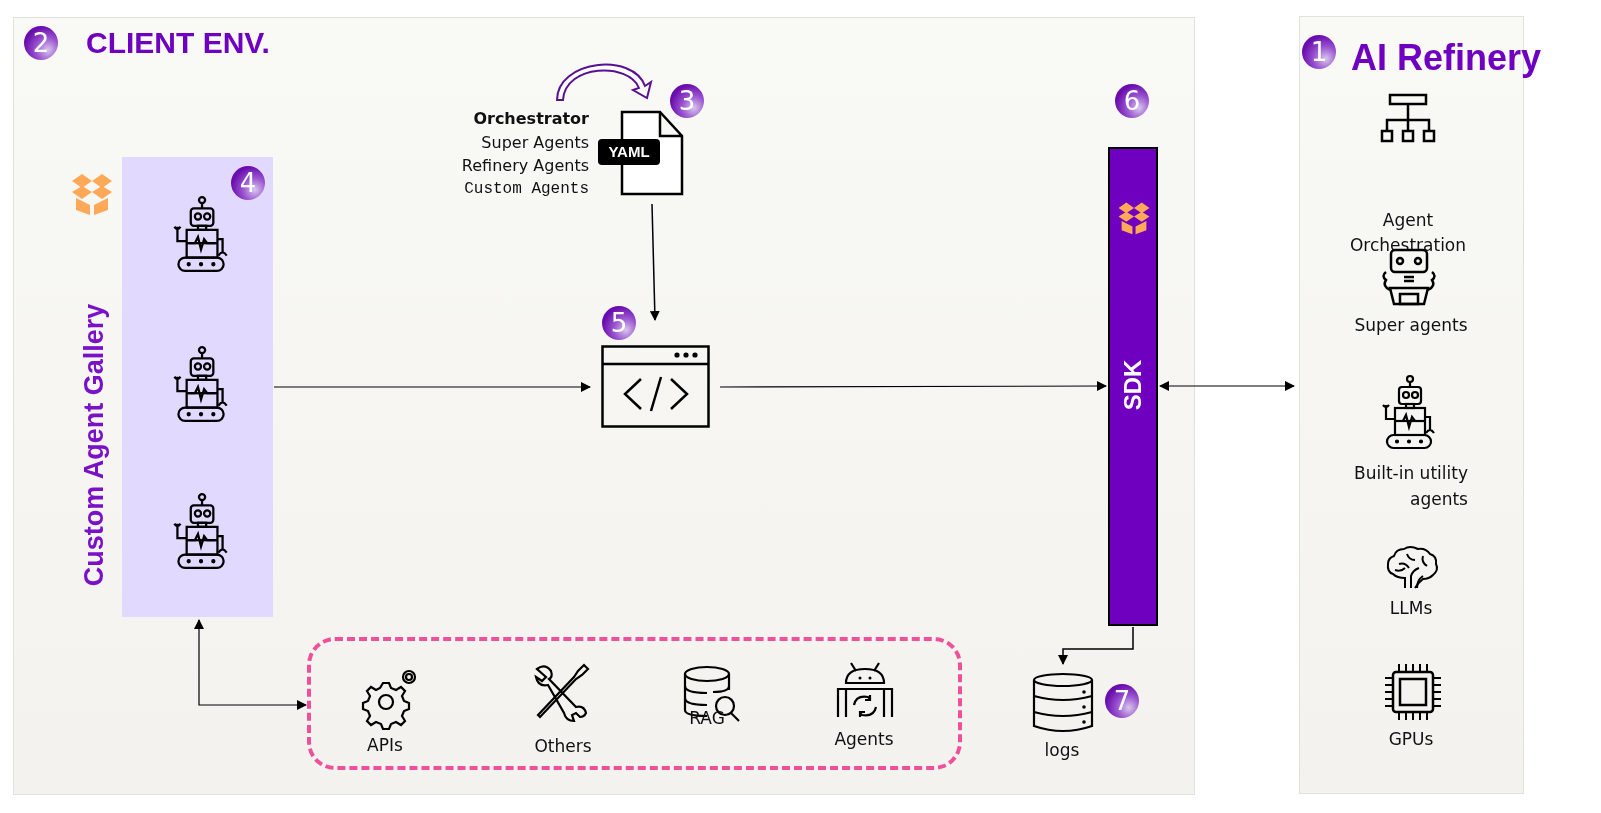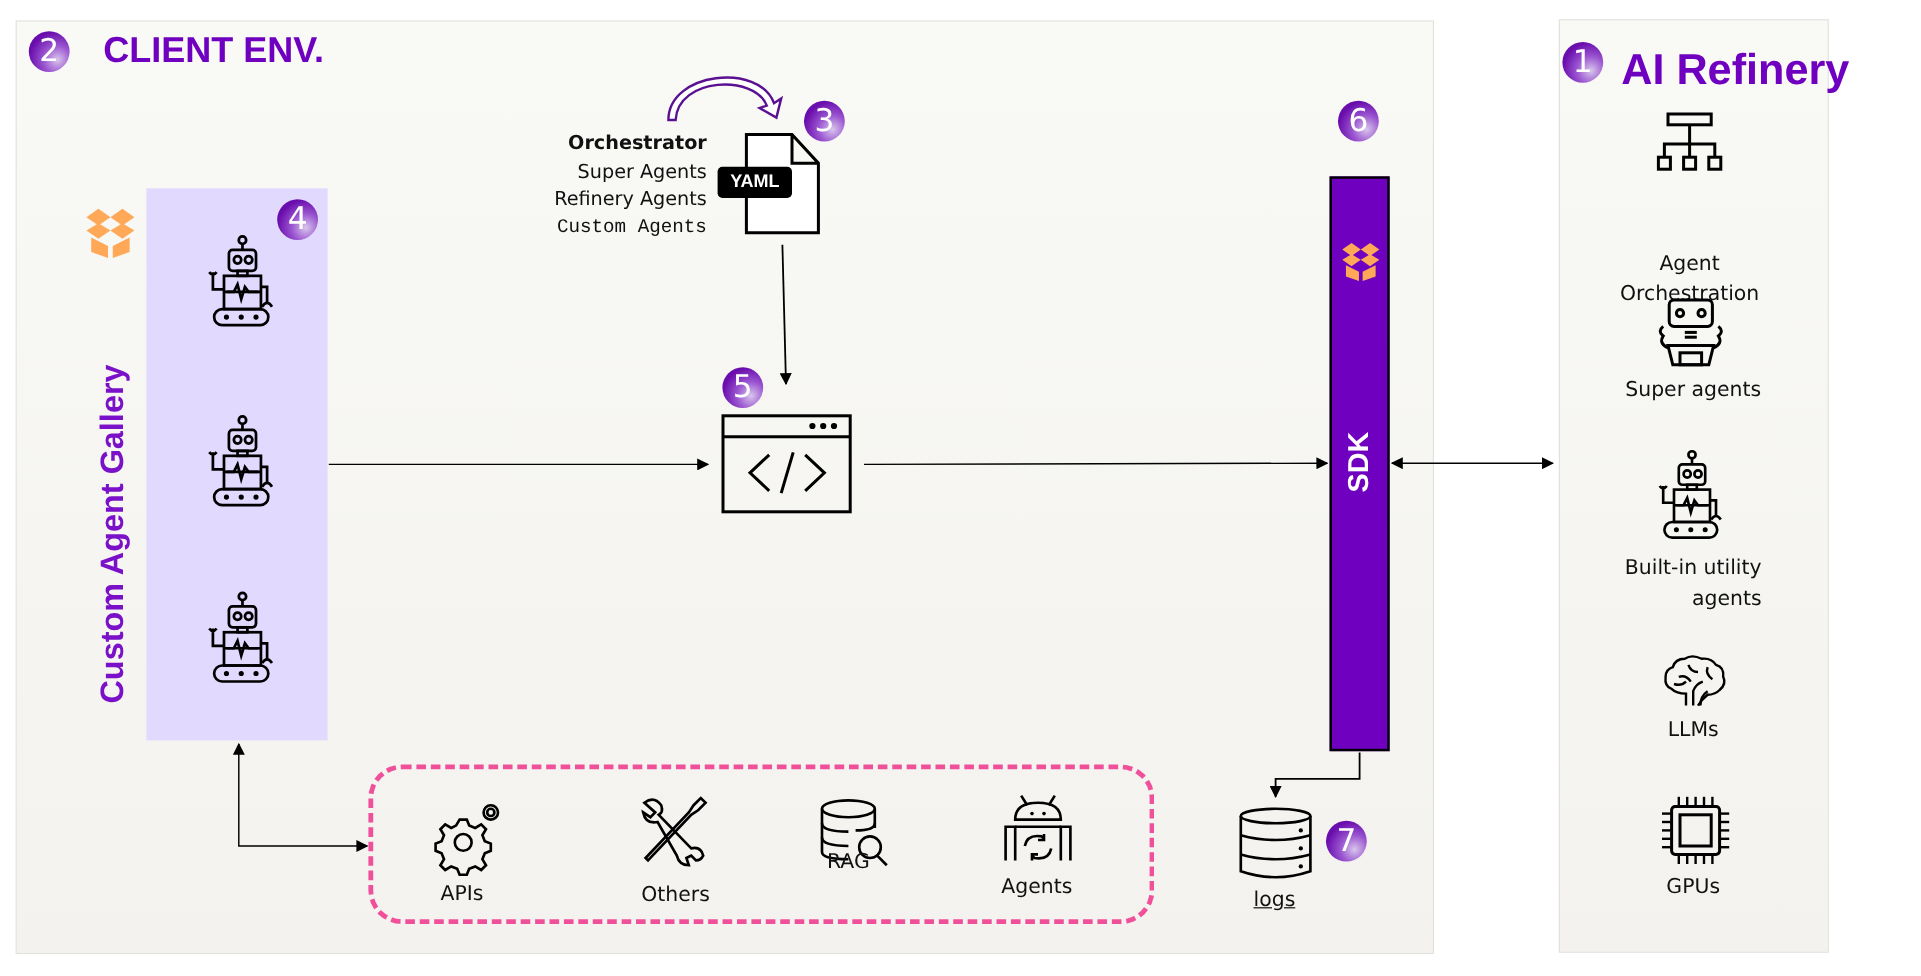--- a/index.html
+++ b/index.html
@@ -215,21 +215,21 @@
 <svg class="icon" style="left:1032px;top:672px;" width="62" height="62" viewBox="0 0 62 62">
   <g fill="none" stroke="#000" stroke-width="2.2">
     <ellipse cx="31" cy="8" rx="29" ry="6"></ellipse>
     <path d="M2,8 V54 Q31,64 60,54 V8"></path>
     <path d="M2,24 Q31,32 60,24 M2,40 Q31,48 60,40"></path>
   </g>
   <circle cx="52" cy="20" r="1.8" fill="#000"></circle>
     <circle cx="52" cy="35" r="1.8" fill="#000"></circle>
     <circle cx="52" cy="50" r="1.8" fill="#000"></circle>
 </svg>
-<div class="lbl" style="left:1062px;top:740px;transform:translateX(-50%);text-decoration:underline;">logs</div>
+<div class="lbl" style="left:1062px;top:740px;transform:translateX(-50%);">logs</div>
 <div class="badge" style="left:1105px;top:684px;">7</div>
 
 <div id="tools-box"></div>
 
 <svg class="icon" style="left:360px;top:666px;" width="62" height="60" viewBox="0 0 62 60">
   <g fill="none" stroke="#000" stroke-width="2.2">
     <path d="M22,18 l3,-5 h6 l2,5 l5,2 l5,-3 l4,4 l-3,5 l2,5 l5,2 v6 l-5,2 l-2,5 l3,5 l-4,4 l-5,-3 l-5,2 l-2,5 h-6 l-2,-5 l-5,-2 l-5,3 l-4,-4 l3,-5 l-2,-5 l-5,-2 v-6 l5,-2 l2,-5 l-3,-5 l4,-4 l5,3 z" transform="translate(-2,4)"></path>
     <circle cx="26" cy="36" r="7"></circle>
     <circle cx="49" cy="11" r="6"></circle>
     <circle cx="49" cy="11" r="3"></circle>

